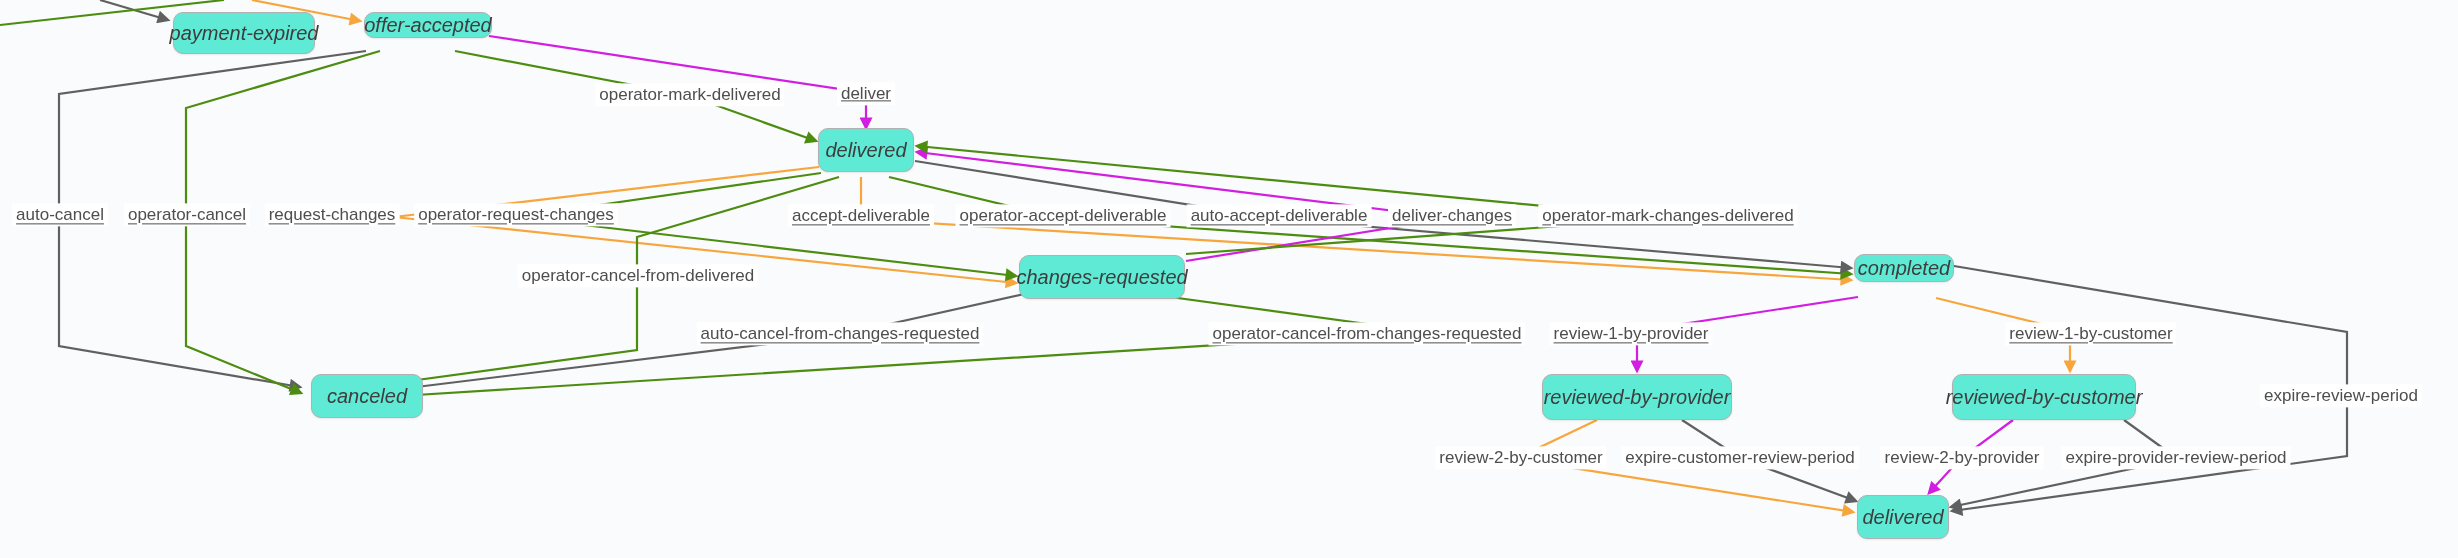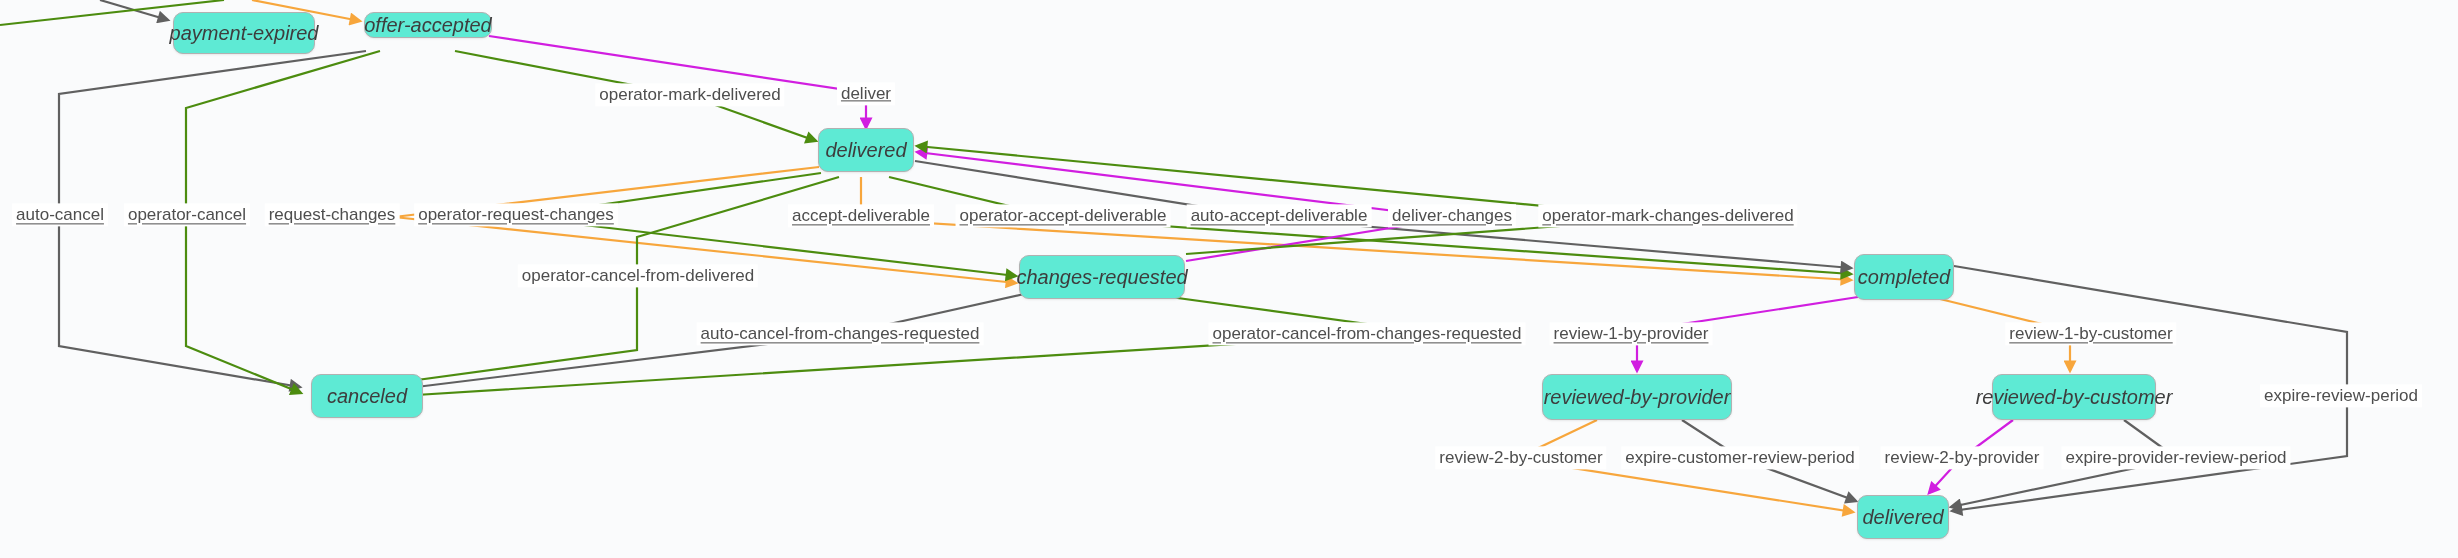--- a/index.html
+++ b/index.html
@@ -106,19 +106,19 @@
       <div class="elabel link" style="left: 2067px; top: 334px; margin-left: 24px;">review-1-by-customer</div>
       <div class="elabel" style="left: 2341px; top: 396px;">expire-review-period</div>
       <div class="elabel" style="left: 1521px; top: 458px;">review-2-by-customer</div>
       <div class="elabel" style="left: 1740px; top: 458px;">expire-customer-review-period</div>
       <div class="elabel" style="left: 1962px; top: 458px;">review-2-by-provider</div>
       <div class="elabel" style="left: 2176px; top: 458px;">expire-provider-review-period</div>
       <div class="node" style="left: 173px; top: 12px; width: 142px; height: 42px;">payment-expired</div>
       <div class="node" style="left: 364px; top: 12px; width: 128px; height: 26px;">offer-accepted</div>
       <div class="node" style="left: 818px; top: 128px; width: 96px; height: 44px;">delivered</div>
       <div class="node" style="left: 1019px; top: 255px; width: 166px; height: 44px;">changes-requested</div>
-      <div class="node" style="left: 1854px; top: 254px; width: 100px; height: 46px;">completed</div>
+      <div class="node" style="left: 1854px; top: 254px; width: 100px; height: 28px;">completed</div>
       <div class="node" style="left: 311px; top: 374px; width: 112px; height: 44px;">canceled</div>
       <div class="node" style="left: 1542px; top: 374px; width: 190px; height: 46px;">reviewed-by-provider</div>
-      <div class="node" style="left: 1992px; top: 374px; width: 164px; height: 46px;">reviewed-by-customer</div>
+      <div class="node" style="left: 1952px; top: 374px; width: 184px; height: 46px;">reviewed-by-customer</div>
       <div class="node" style="left: 1857px; top: 495px; width: 92px; height: 44px;">delivered</div>
     </div>
 </div>
 
 </body></html>

